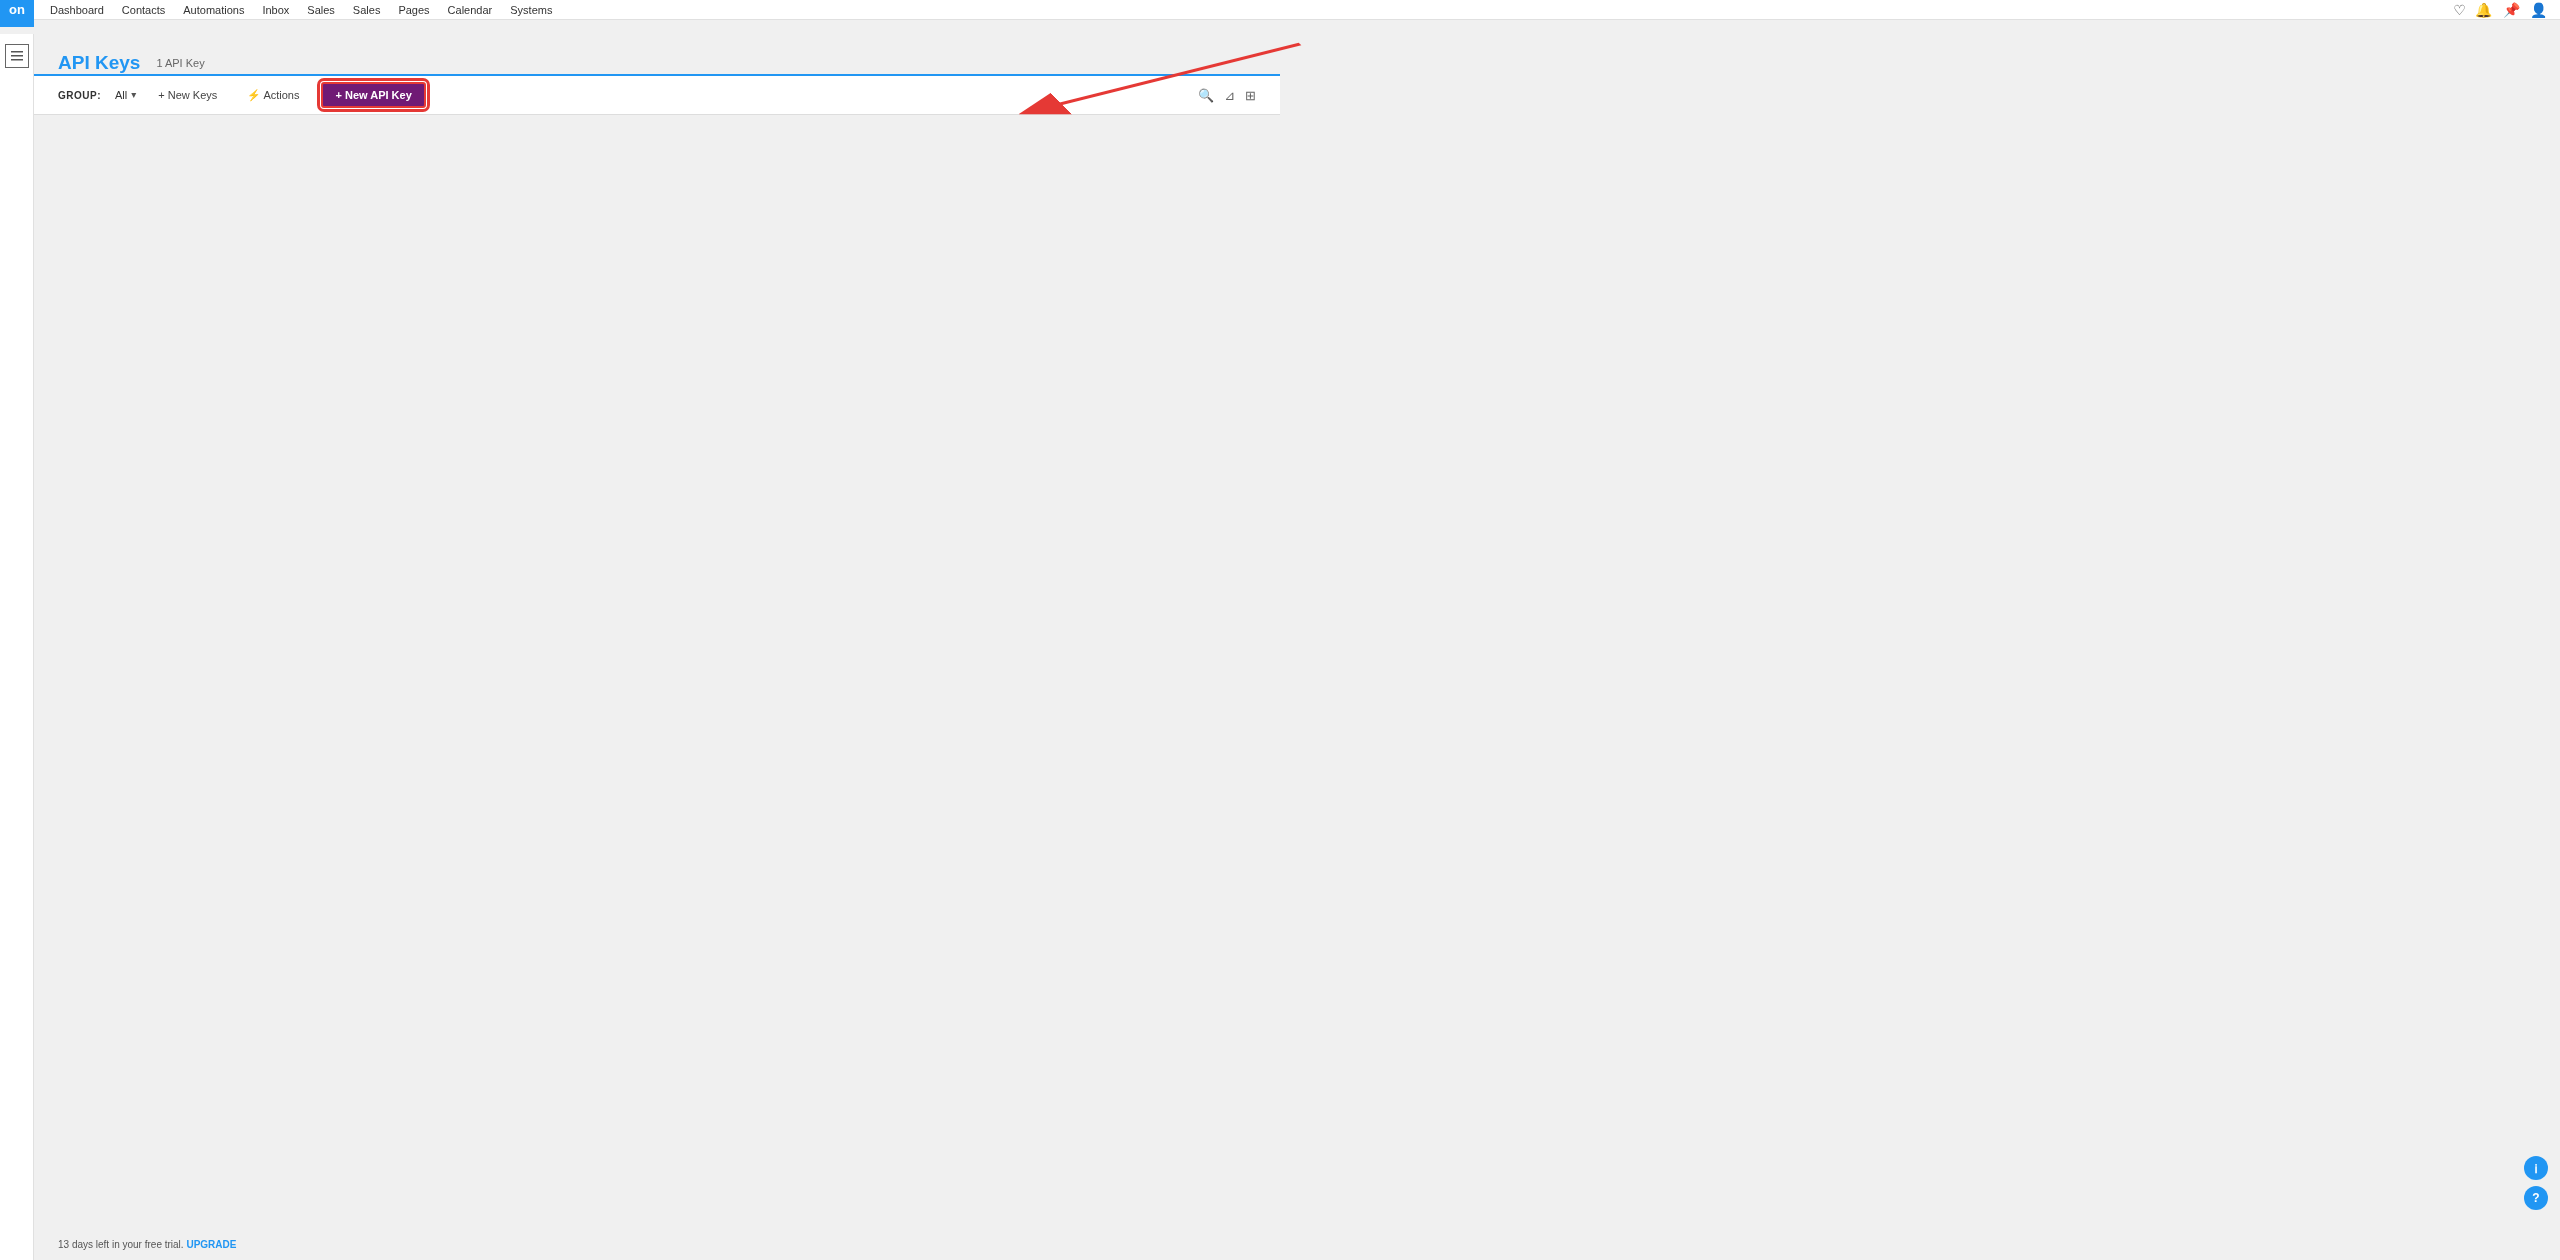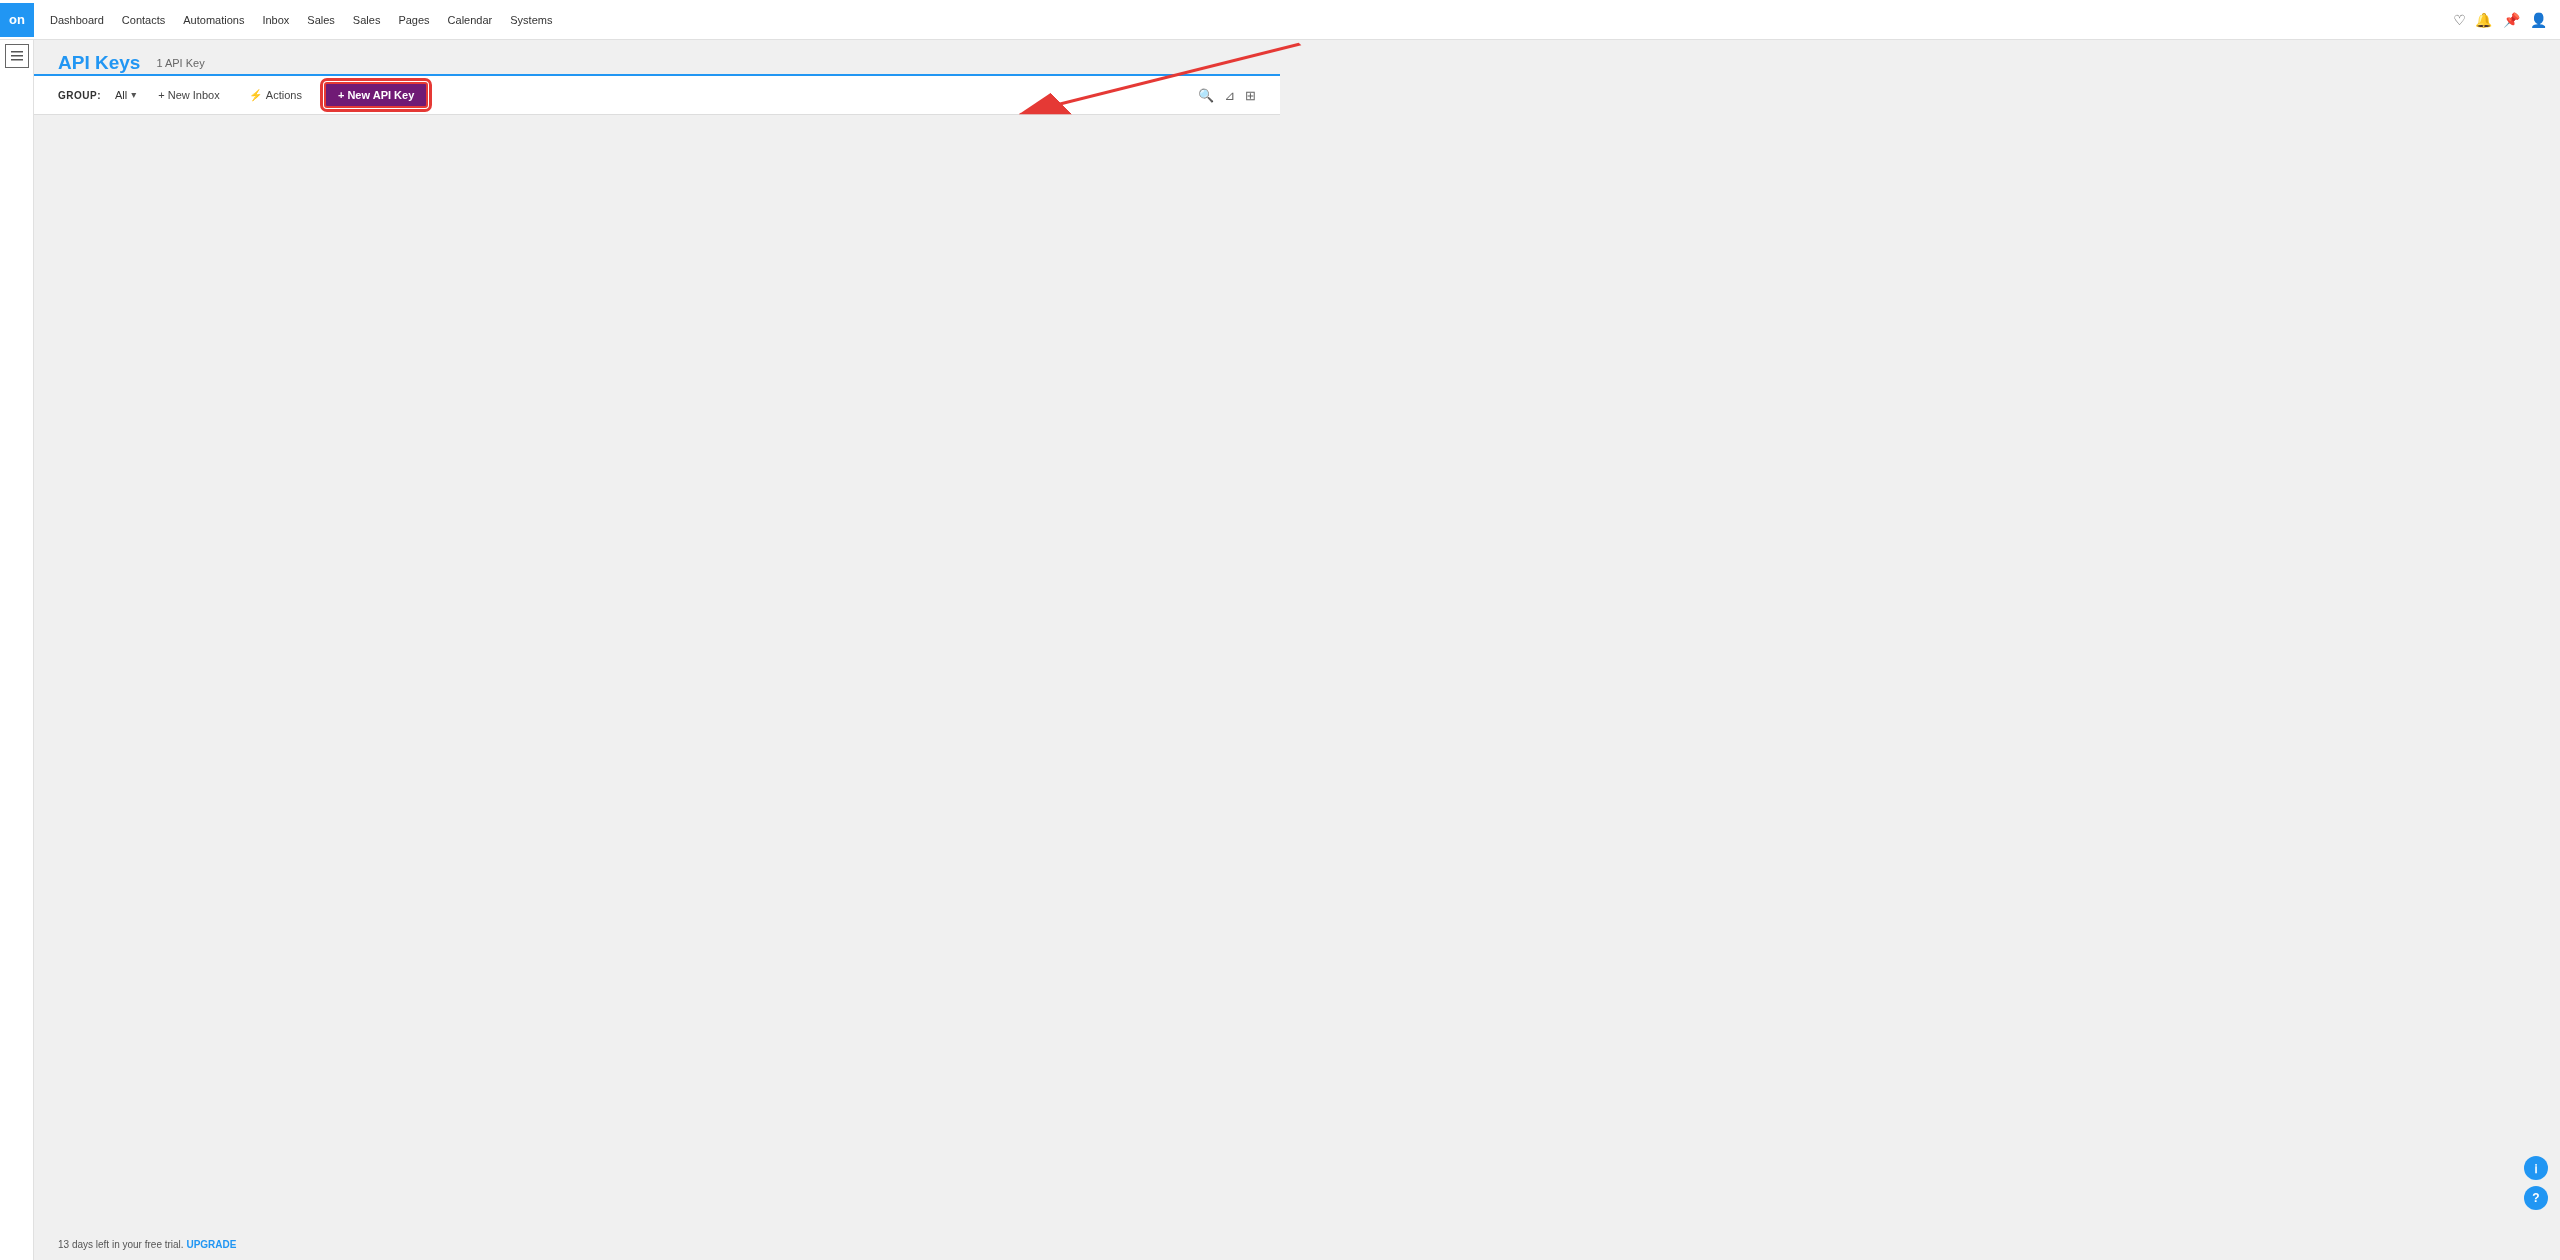--- a/index.html
+++ b/index.html
@@ -4,21 +4,21 @@
   <style>
     * { margin: 0; padding: 0; box-sizing: border-box; }
     body { font-family: -apple-system, BlinkMacSystemFont, 'Segoe UI', Arial, sans-serif; background: #f0f0f0; width: 1280px; min-height: 630px; overflow-x: hidden; }
 
     
     .top-nav {
       display: flex;
       align-items: center;
       background: #fff;
       border-bottom: 1px solid #e0e0e0;
-      height: 40px;
+      height: 20px;
       padding: 0;
       position: fixed;
       top: 0; left: 0; right: 0;
       z-index: 100;
     }
     .logo {
       background: #2196F3;
       width: 34px;
       height: 34px;
       display: flex;
@@ -309,21 +309,21 @@
     <h1 class="page-title">API Keys</h1>
     <span class="page-subtitle">1 API Key</span>
   </div>
 
   <div class="toolbar">
     <span class="toolbar-group-label">GROUP:</span>
     <div class="toolbar-group-select">
       <span class="toolbar-group-value">All</span>
       <span class="toolbar-dropdown-arrow">▾</span>
     </div>
-    <button class="toolbar-btn">+ New Inbox</button>
+    <button class="toolbar-btn">+ New Keys</button>
     <button class="toolbar-btn">⚡ Actions</button>
     <button class="new-api-key-btn">+ New API Key</button>
     <div class="toolbar-divider"></div>
     <div class="toolbar-right">
       <span class="toolbar-right-icon">🔍</span>
       <span class="toolbar-right-icon">⊿</span>
       <span class="toolbar-right-icon">⊞</span>
     </div>
   </div>
 

